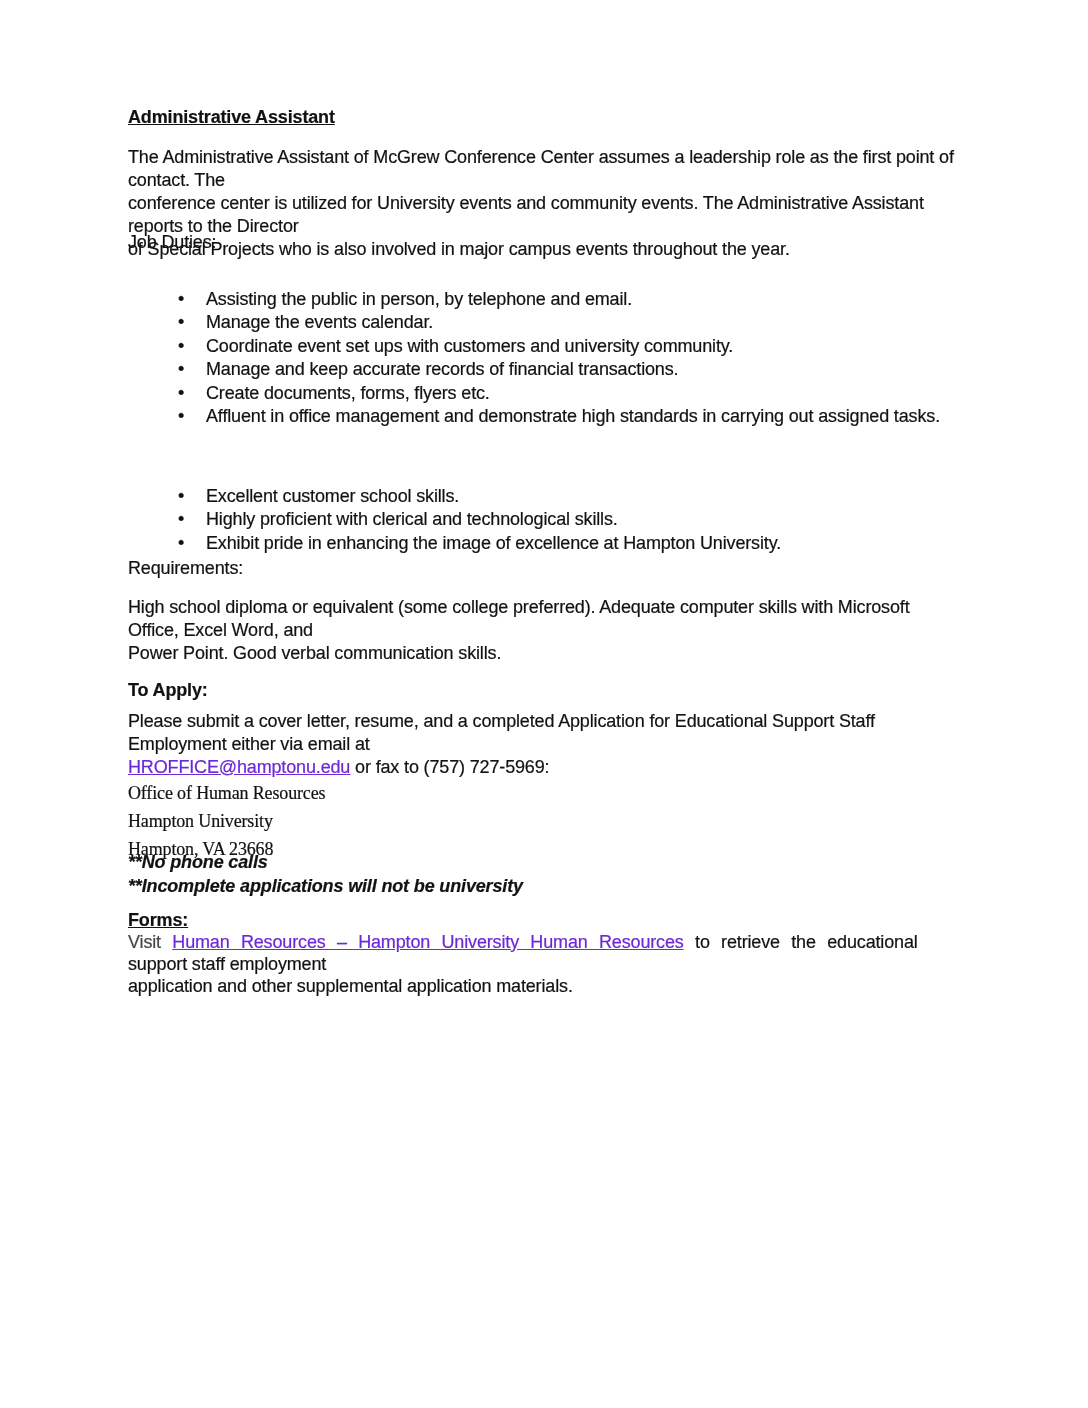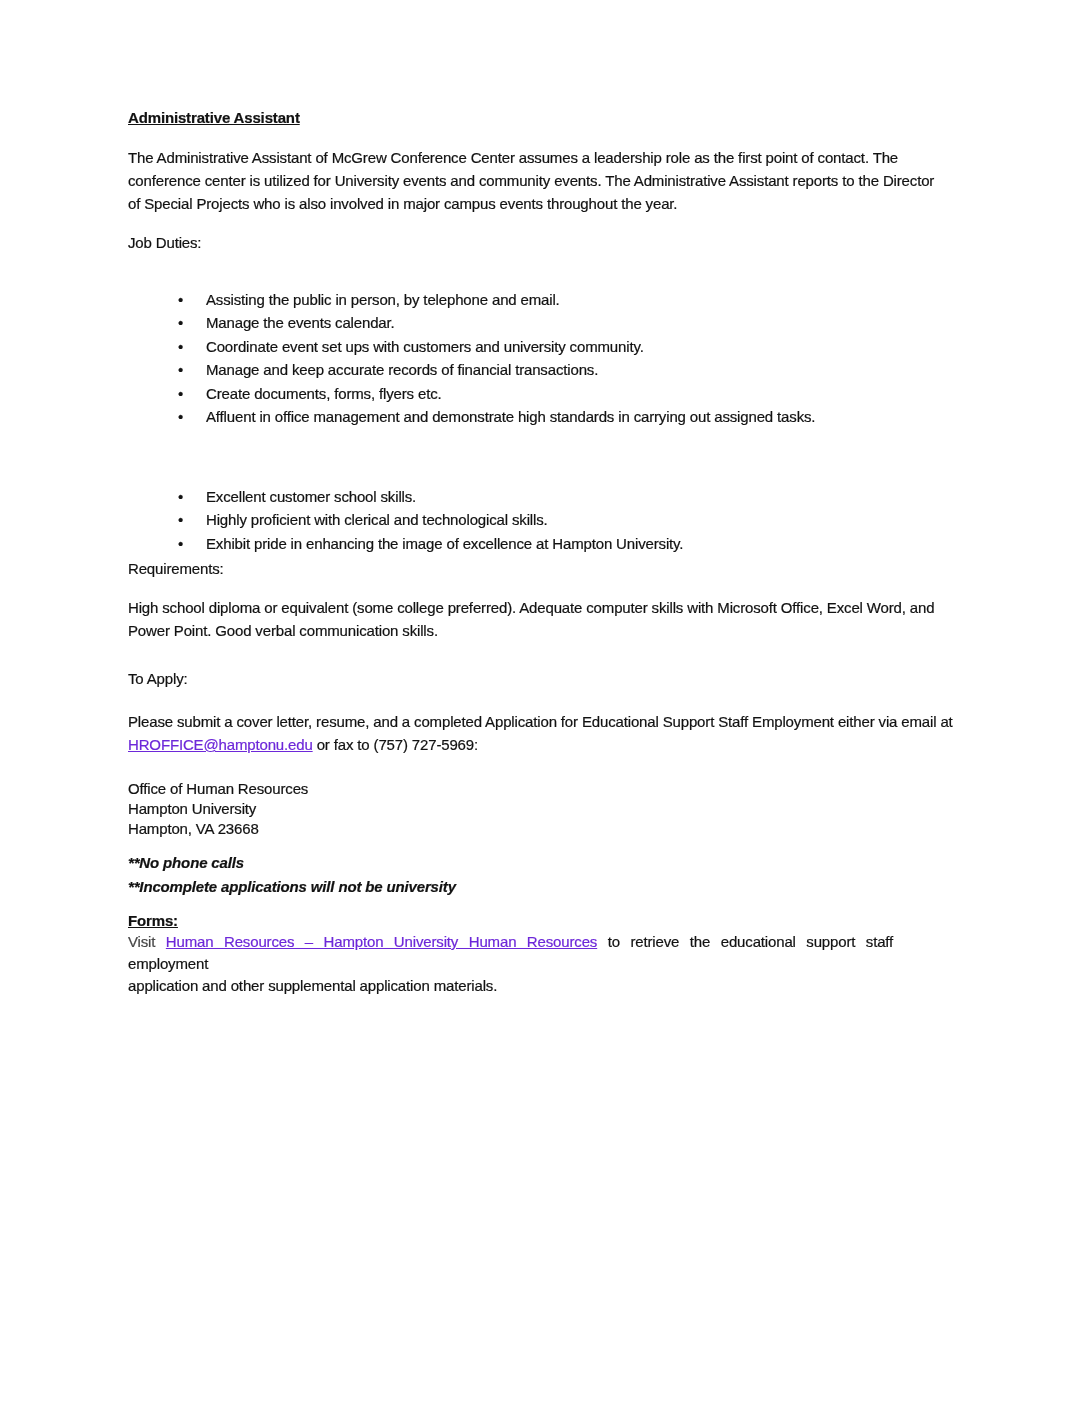--- a/index.html
+++ b/index.html
@@ -1,37 +1,37 @@
 <!DOCTYPE html>
 <html><head>
 <meta charset="utf-8">
 <style>
   html,body{margin:0;padding:0;background:#ffffff;}
   .page{
     position:relative;
     width:1088px;height:1408px;
     background:#ffffff;
     font-family:"Liberation Sans", sans-serif;
-    font-size:15px;
+    font-size:18px;
     line-height:23px;
     color:#121212;
     letter-spacing:-0.15px;
     -webkit-text-stroke:0.2px currentColor;
     overflow:hidden;
   }
   .b{position:absolute;left:128px;width:832px;}
   .pre{white-space:pre-line;}
   .title{font-weight:bold;text-decoration:underline;}
-  .boldlbl{font-weight:normal;}
+  .boldlbl{font-weight:bold;margin-top:12px;}
   .ul{list-style:none;margin:16px;padding:0;}
   .ul li{position:relative;padding-left:62px;line-height:23.4px;}
   .blt{position:absolute;left:34px;top:0;}
   .blt::before{content:"\2022";}
   a{color:#6d28d9;text-decoration:underline;}
-  .addr{line-height:20px;}
+  .addr{line-height:28px;font-family:Liberation Serif, serif;}
   .notes{font-weight:bold;font-style:italic;line-height:23.5px;}
   .formslbl{font-weight:bold;text-decoration:underline;}
   .forms-p{line-height:22px;}
   .forms-p::first-line{word-spacing:6.5px;}
   .visit{color:#474747;}
 </style>
 </head>
 <body>
 
 <div class="page">

